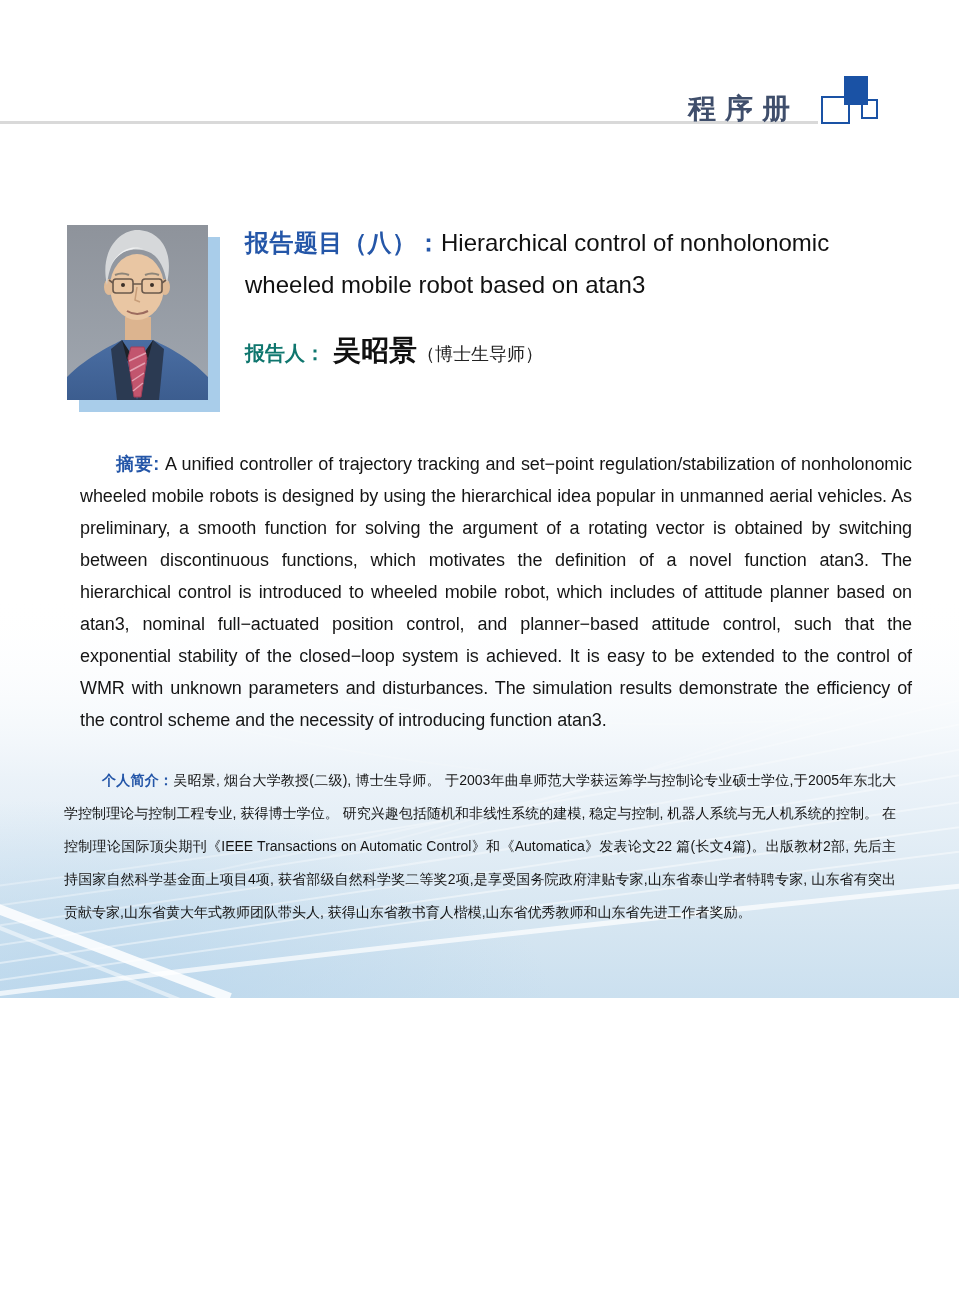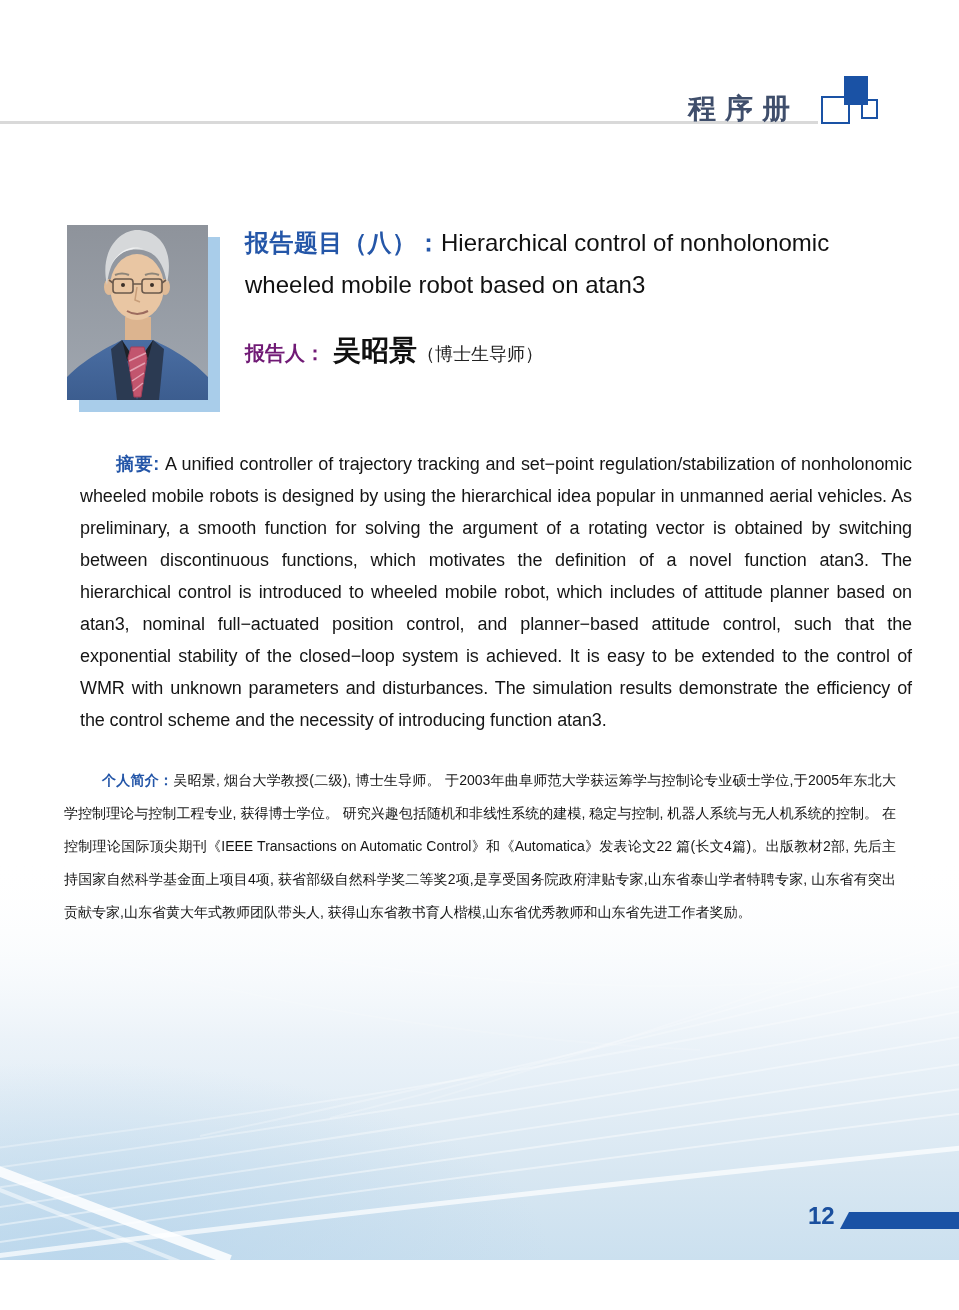--- a/index.html
+++ b/index.html
@@ -1,20 +1,20 @@
 <!DOCTYPE html>
 <html><head>
 <meta charset="utf-8">
 <style>
   * { margin: 0; padding: 0; box-sizing: border-box; }
   html, body { background: #ffffff; }
   .page {
     position: relative;
     width: 959px;
-    height: 1260px;
+    height: 998px;
     margin: 0 auto;
     background: #ffffff;
     overflow: hidden;
     font-family: "Liberation Sans", "DejaVu Sans", sans-serif;
     color: #1a1a1a;
   }
   
   .bg-bottom {
     position: absolute;
     left: 0; bottom: 0;
@@ -90,21 +90,21 @@
     color: #2456a8;
     font-weight: bold;
     letter-spacing: 0.5px;
   }
   .speaker-line {
     position: absolute;
     left: 245px; top: 332px;
     font-size: 20px;
     white-space: nowrap;
   }
-  .speaker-line .label { color: #701a75; font-weight: bold; }
+  .speaker-line .label { color: #0f766e; font-weight: bold; }
   .speaker-line .name  { color: #111111; font-weight: bold; font-size: 28px; margin-left: 8px;}
   .speaker-line .affil { color: #222222; font-size: 18px; }
   
   .abstract {
     position: absolute;
     left: 64px; top: 448px;
     width: 832px;
     font-size: 18px;
     line-height: 32px;
     text-align: justify;

